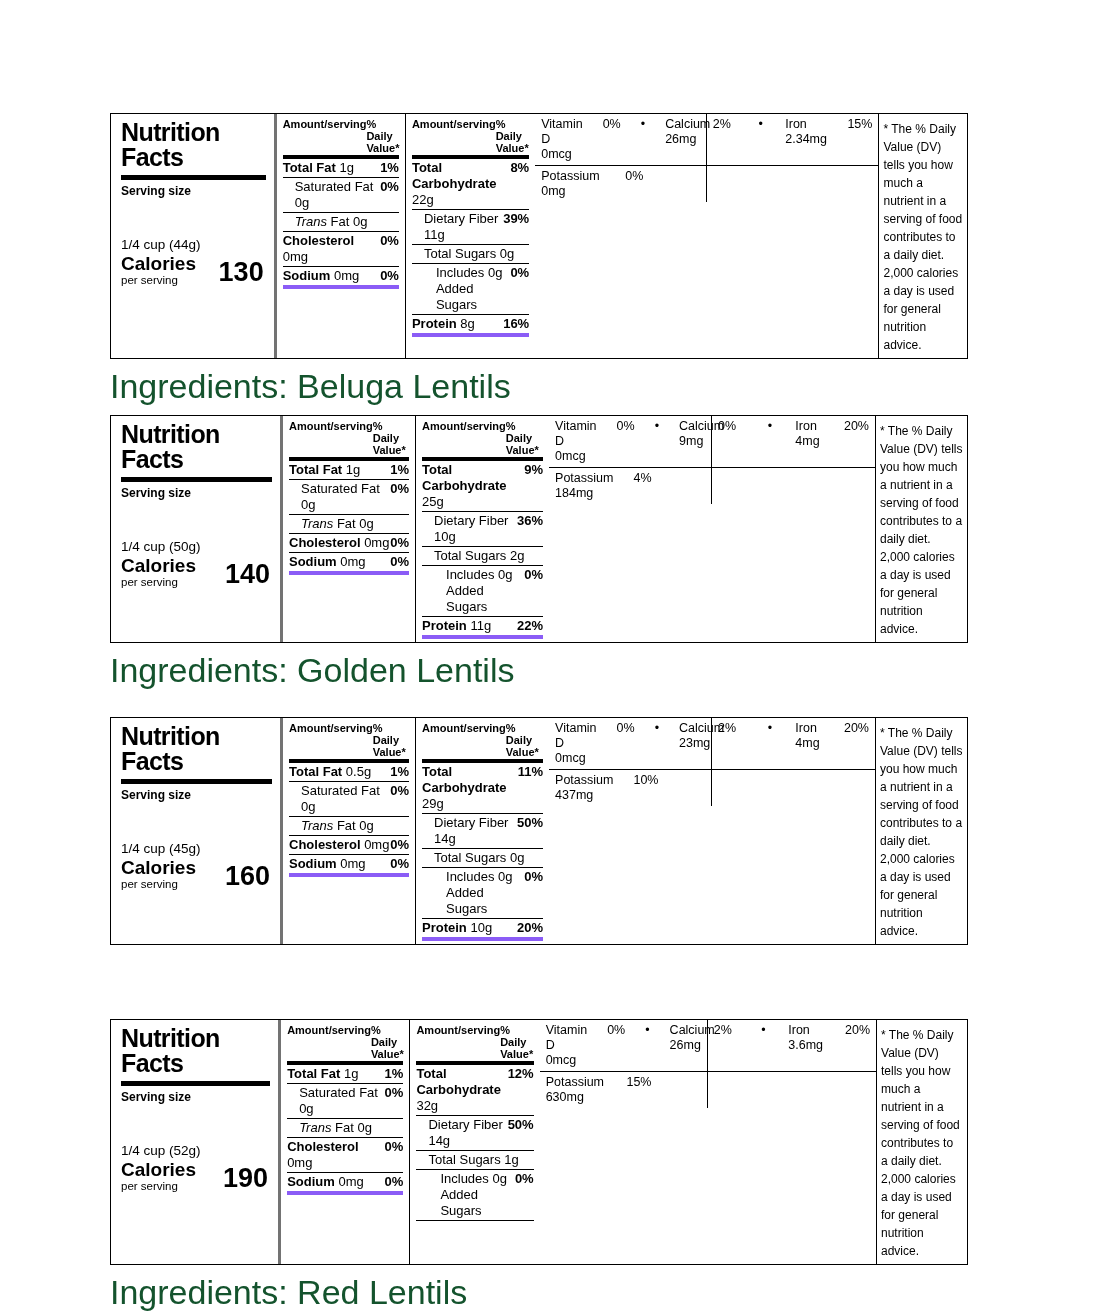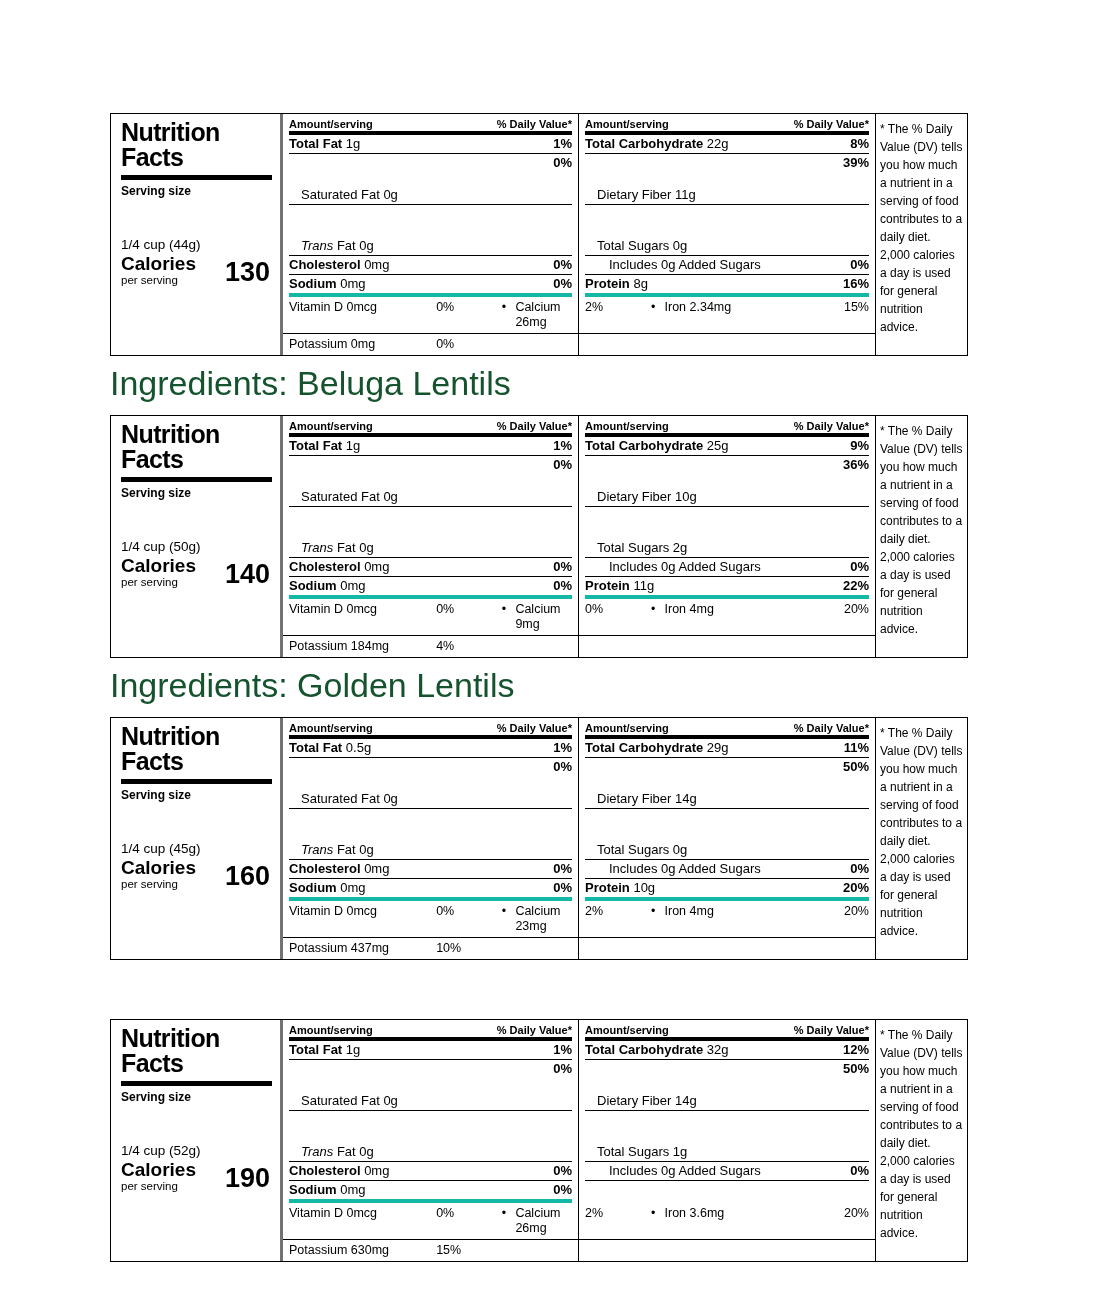--- a/index.html
+++ b/index.html
@@ -87,21 +87,21 @@
   .nf-cal-value {
     font-size: 27px;
     font-weight: bold;
     line-height: 27px;
     padding-right: 2px;
   }
   
   .nf-mid {
     flex: 1;
     display: flex;
-    flex-direction: column;
+    flex-direction: row;
     box-sizing: border-box;
   }
   .nf-cols {
     display: flex;
     flex-direction: row;
   }
   .nf-col {
     width: 50%;
     box-sizing: border-box;
     padding: 0 6px;
@@ -119,24 +119,24 @@
   }
   .nf-line {
     display: flex;
     justify-content: space-between;
     font-size: 13px;
     line-height: 16px;
     padding: 1px 0 1px 0;
     border-bottom: 1px solid #000;
   }
   .nf-line.last {
-    border-bottom: 4px solid #14b8a6;
+    border-bottom: 4px solid #8b5cf6;
   }
   .nf-name b { font-weight: bold; }
-  .nf-name .ind1 { padding-left: 12px; display: inline-block; margin-top: 32px; }
+  .nf-name .ind1 { padding-left: 12px; display: inline-block; }
   .nf-name .ind2 { padding-left: 24px; display: inline-block; }
   .nf-name i { font-style: italic; }
   .nf-dv { font-weight: bold; font-size: 13px; }
   
   .nf-micro {
     display: flex;
     flex-direction: column;
   }
   .nf-micro-row {
     display: flex;
@@ -144,20 +144,21 @@
     font-size: 12.5px;
     line-height: 15px;
     border-bottom: 1px solid #000;
   }
   .nf-micro-row.last { border-bottom: none; }
   .nf-micro-cell {
     width: 50%;
     box-sizing: border-box;
     display: flex;
     padding: 3px 6px;
+    gap: 20px;
   }
   .nf-micro-cell.bl { border-right: 1px solid #000; }
   .mc-name { width: 52%; }
   .mc-val { width: 20%; }
   .mc-dot { width: 8%; text-align: center; }
   .mc-name2 { flex: 1; }
   .mc-dv2 { width: 22%; text-align: right; }
   
   .nf-right {
     width: 92px;
@@ -619,15 +620,16 @@
               <span class="mc-dv2"></span>
             </div>
           </div>
         </div>
       </div>
 
       <div class="nf-right">
         <span class="star">* </span><span>The % Daily Value (DV) tells you how much a nutrient in a serving of food contributes to a daily diet. 2,000 calories a day is used for general nutrition advice.</span>
       </div>
     </div>
+    <div class="ingredients">Ingredients: Red Lentils</div>
   </div>
 
 </div>
 
 </body></html>

